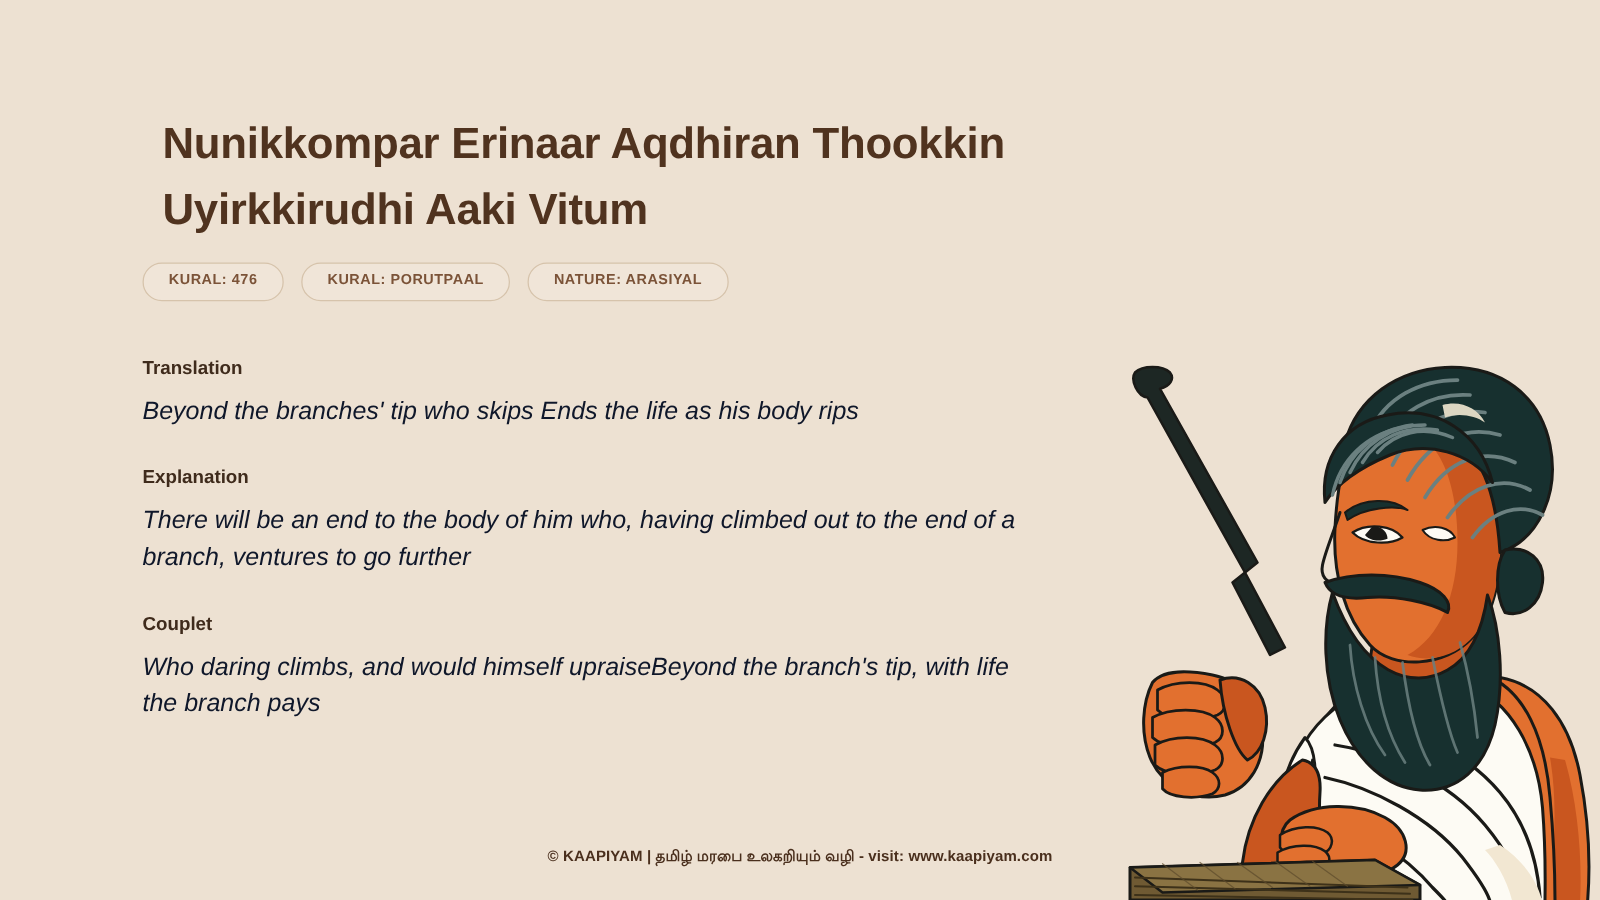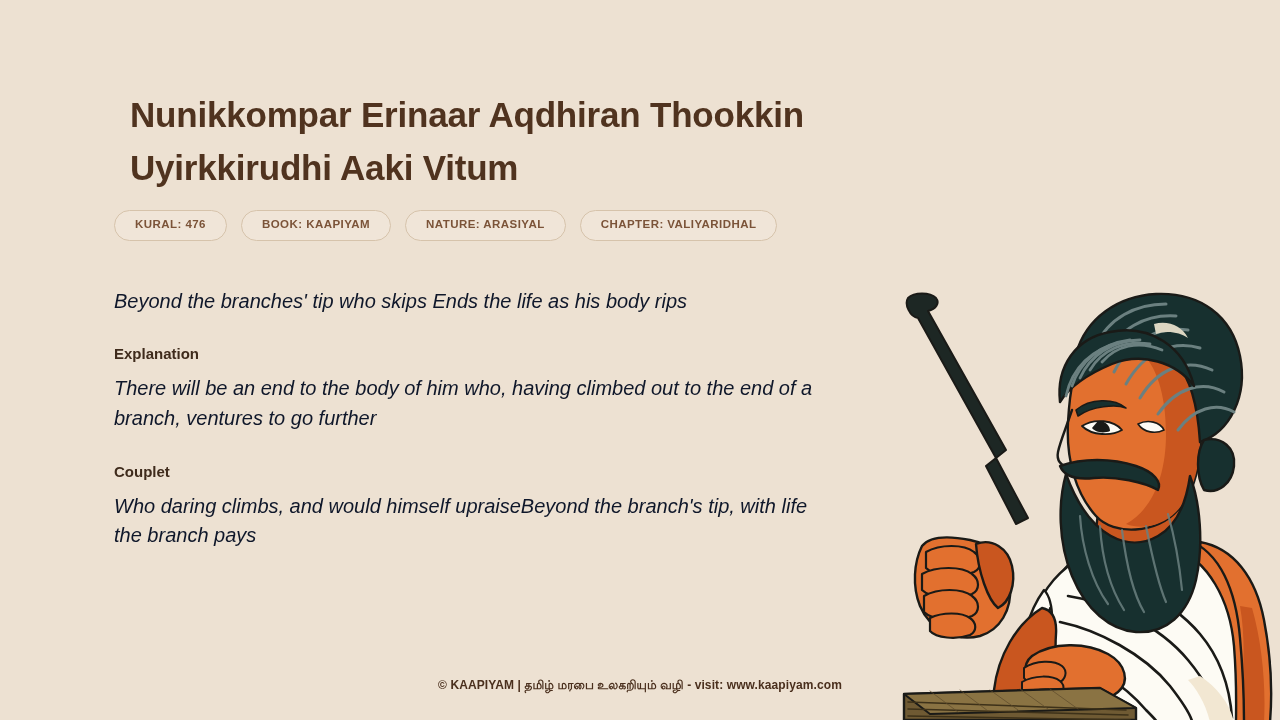--- a/index.html
+++ b/index.html
@@ -248,26 +248,26 @@
       </g>
     </svg>
   </div>
 
   <div id="content">
 
     <h1 id="kural-title">Nunikkompar Erinaar Aqdhiran Thookkin Uyirkkirudhi Aaki Vitum</h1>
 
     <div id="badge-row">
       <span class="badge">KURAL: 476</span>
-      <span class="badge">BOOK: KAAPIYAM</span>
+      <span class="badge">KURAL: PORUTPAAL</span>
       <span class="badge">NATURE: ARASIYAL</span>
-      <span class="badge">CHAPTER: VALIYARIDHAL</span>
     </div>
 
     <div class="section" id="section-translation">
+      <h2 class="section-title">Translation</h2>
       <p class="section-body">Beyond the branches' tip who skips Ends the life as his body rips</p>
     </div>
 
     <div class="section">
       <h2 class="section-title">Explanation</h2>
       <p class="section-body">There will be an end to the body of him who, having climbed out to the end of a branch, ventures to go further</p>
     </div>
 
     <div class="section">
       <h2 class="section-title">Couplet</h2>

